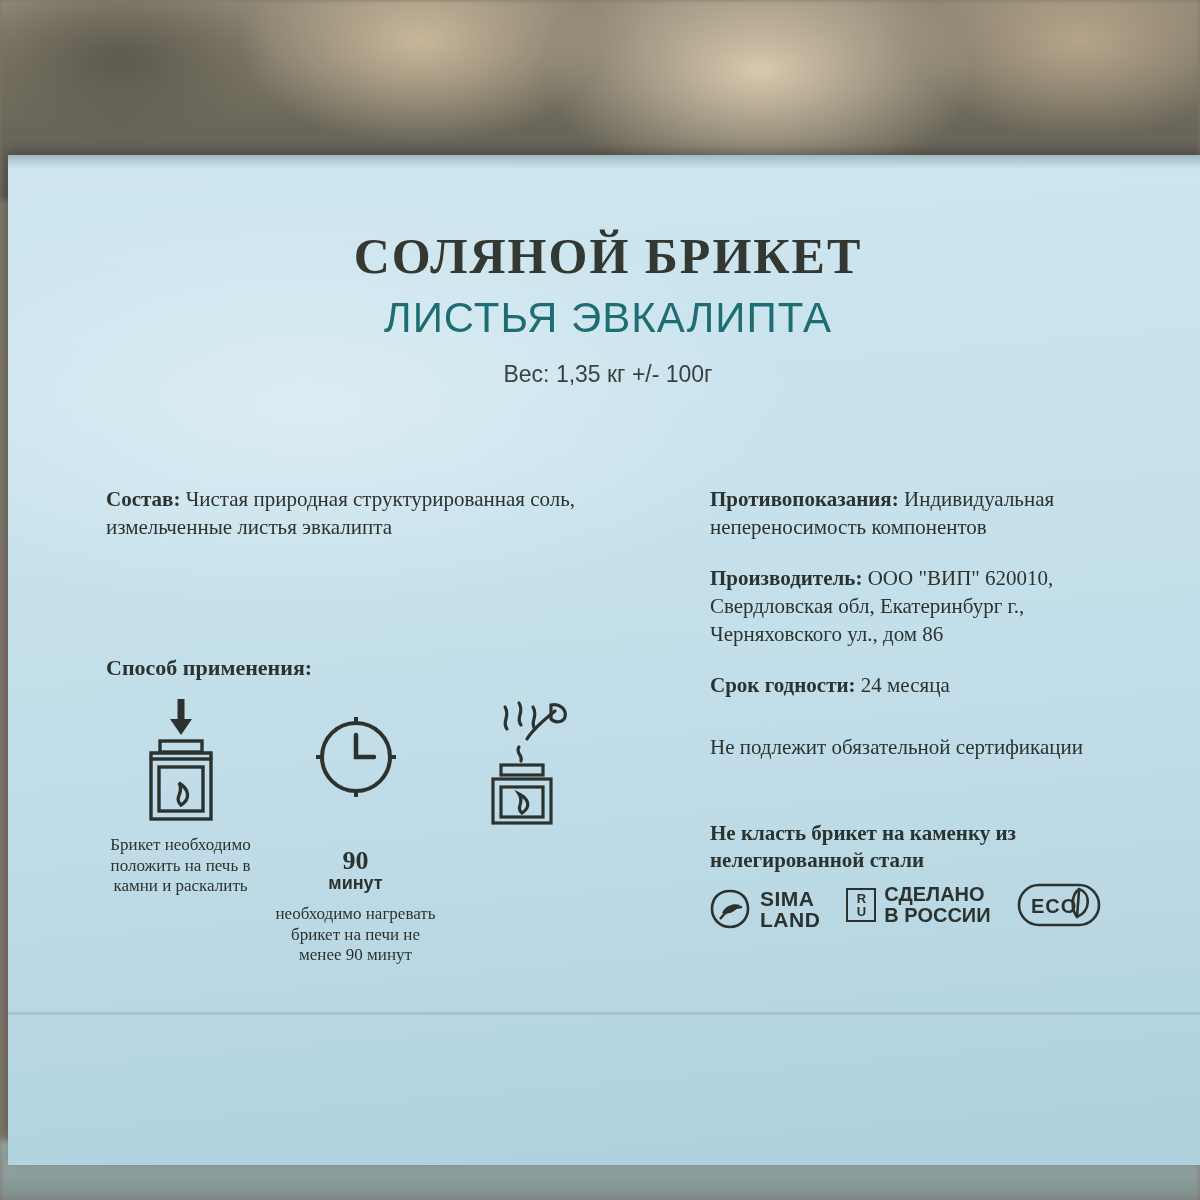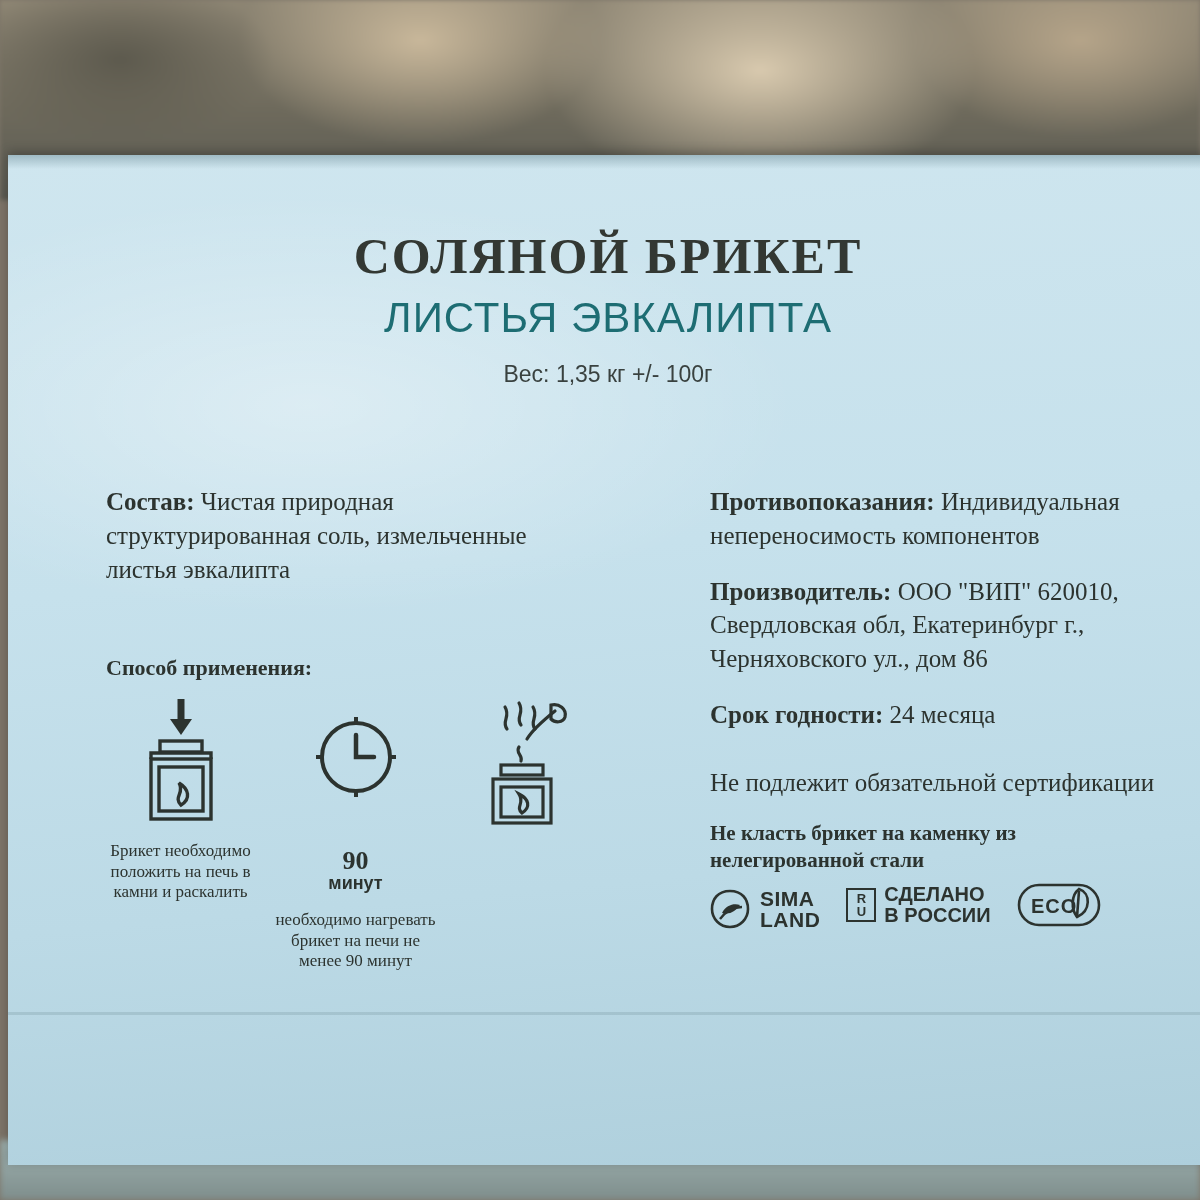--- a/index.html
+++ b/index.html
@@ -111,21 +111,21 @@
   }
   .col-right {
     position: absolute;
     left: 702px;
     top: 330px;
     width: 450px;
   }
 
   .para {
     font-family: "Liberation Serif", serif;
-    font-size: 25px;
+    font-size: 21px;
     line-height: 1.35;
     color: #2c332f;
     margin-bottom: 22px;
   }
   .para b {
     font-weight: bold;
   }
 
   .usage-heading {
     position: absolute;
@@ -153,21 +153,21 @@
     height: 130px;
     display: flex;
     align-items: flex-end;
     justify-content: center;
   }
   .step-caption {
     font-family: "Liberation Serif", serif;
     font-size: 17px;
     line-height: 1.22;
     color: #2c332f;
-    margin-top: 16px;
+    margin-top: 10px;
   }
   .minutes-num {
     font-family: Liberation Serif, serif;
     font-weight: bold;
     font-size: 26px;
     color: #2c332f;
     line-height: 1;
     margin-top: 23px;
   }
   .minutes-word {

